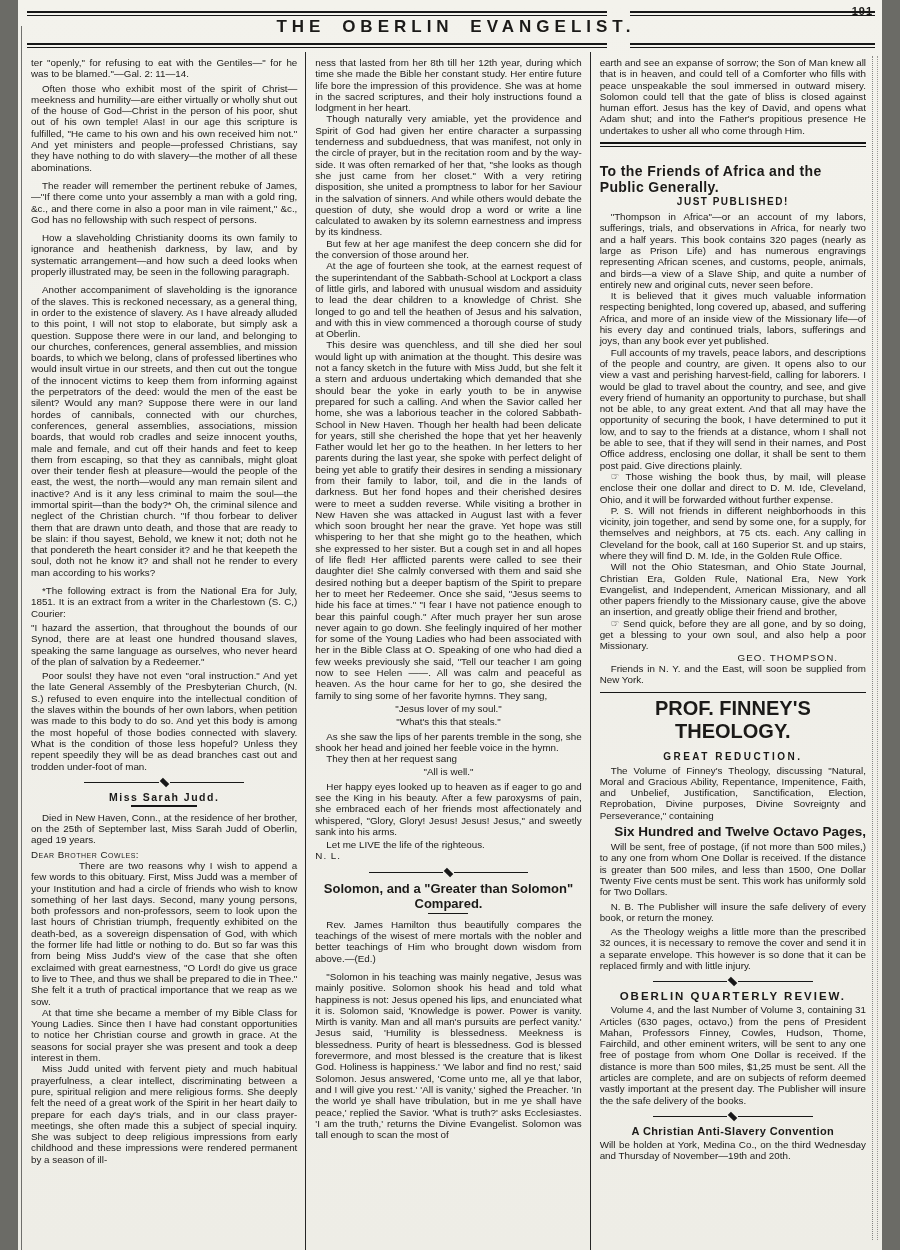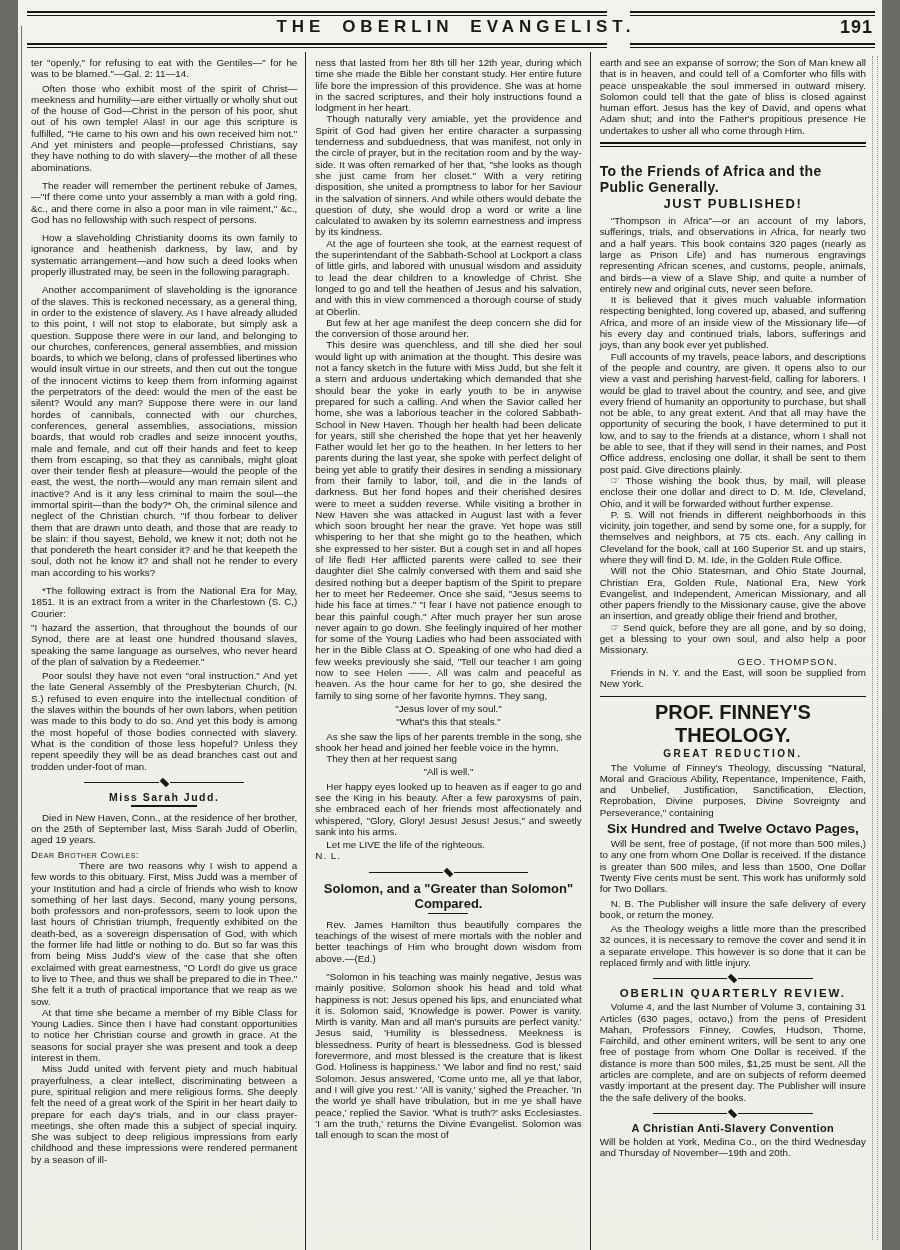--- a/index.html
+++ b/index.html
@@ -15,21 +15,21 @@
     border-left:1px dotted rgba(45,45,45,.55);border-right:1px dotted rgba(45,45,45,.45);}
   
   .masthead{position:relative;height:52px;}
   .mrule{position:absolute;height:2px;border-top:2px solid #171717;border-bottom:1px solid #171717;}
   .mr-tl{left:9px;width:580px;top:11px;}
   .mr-tr{left:612px;right:7px;top:11px;}
   .mr-bl{left:9px;width:580px;top:43px;}
   .mr-br{left:612px;right:7px;top:43px;}
   .mast-title{position:absolute;top:17px;left:0;width:876px;text-align:center;
     font-size:17px;font-weight:bold;letter-spacing:5px;word-spacing:7px;}
-  .mast-page{position:absolute;top:17px;right:9px;font-size:18px;font-weight:bold;letter-spacing:1px;}
+  .mast-page{position:absolute;top:5px;right:9px;font-size:11px;font-weight:bold;letter-spacing:1px;}
   
   .cols{position:absolute;top:52px;left:4px;right:8px;bottom:0;display:flex;}
   .col{flex:1 1 0;padding:5px 8px 0 9px;overflow:hidden;}
   .col+.col{border-left:1px solid #262626;}
   .col p{margin:0 0 0 0;font-size:9.8px;line-height:11.3px;text-align:justify;text-indent:11px;}
   .nind{text-indent:0 !important;}
   .gap{margin-top:3px !important;}
   .gap-lg{margin-top:7px !important;}
   .ind-lg{text-indent:48px !important;}
   .smallcaps{font-variant:small-caps;letter-spacing:.5px;}
@@ -43,24 +43,24 @@
   .divider .line{flex:1;height:1px;background:#171717;}
   .divider .diam{width:9px;height:9px;background:#171717;transform:rotate(45deg) scale(1,.5);margin:0 1px;}
   .rule-short{width:66px;height:2px;background:#171717;margin:2px auto 5px;}
   .rule-short.sm{width:40px;height:1px;}
   .hrule{height:1px;background:#171717;margin:6px 0 4px;}
   .hrule-heavy{height:2px;border-top:2px solid #141414;border-bottom:1px solid #141414;margin:6px 0 4px;}
   
   .h-sarah{text-align:center;font-weight:bold;font-size:10.5px;letter-spacing:1.5px;margin:1px 0 1px;}
   .h-solomon{text-align:center;font-weight:bold;font-size:13px;line-height:15px;margin:2px 4px 1px;}
   .h-africa{font-weight:bold;font-size:14px;margin:16px 0 1px;letter-spacing:.4px;}
-  .h-just{text-align:center;font-weight:bold;font-size:13px;letter-spacing:1.5px;margin:1px 0 4px;}
-  .h-finney{text-align:center;font-weight:bold;font-size:20px;margin:4px 0 1px;}
+  .h-just{text-align:center;font-weight:bold;font-size:10px;letter-spacing:1.5px;margin:1px 0 4px;}
+  .h-finney{text-align:center;font-weight:bold;font-size:20px;margin:4px 0 8px;}
   .h-reduction{text-align:center;font-weight:bold;font-size:10px;letter-spacing:2.5px;margin:0 0 3px;}
-  .h-612{text-align:center;font-weight:bold;font-size:13.5px;margin:3px 0 2px;}
+  .h-612{text-align:right;font-weight:bold;font-size:13.5px;margin:3px 0 2px;}
   .h-oqr{text-align:center;font-weight:bold;font-size:11.5px;letter-spacing:2px;margin:2px 0 2px;}
   .h-convention{text-align:center;font-weight:bold;font-size:11px;margin:2px 0 2px;letter-spacing:.4px;}
 </style>
 </head>
 <body>
 
 <div class="page">
   <div class="edge-left"></div>
   <div class="edge-right"></div>
 
@@ -74,42 +74,42 @@
   </div>
 
   <div class="cols">
 
     <div class="col">
       <p class="nind">ter "openly," for refusing to eat with the Gentiles—" for he was to be blamed."—Gal. 2: 11—14.</p>
       <p class="gap">Often those who exhibit most of the spirit of Christ—meekness and humility—are either virtually or wholly shut out of the house of God—Christ in the person of his poor, shut out of his own temple!  Alas! in our age this scripture is fulfilled, "He came to his own and his own received him not."  And yet ministers and people—professed Christians, say they have nothing to do with slavery—the mother of all these abominations.</p>
       <p class="gap-lg">The reader will remember the pertinent rebuke of James,—"If there come unto your assembly a man with a gold ring, &amp;c., and there come in also a poor man in vile raiment," &amp;c., God has no fellowship with such respect of persons.</p>
       <p class="gap-lg">How a slaveholding Christianity dooms its own family to ignorance and heathenish darkness, by law, and by systematic arrangement—and how such a deed looks when properly illustrated may, be seen in the following paragraph.</p>
       <p class="gap-lg">Another accompaniment of slaveholding is the ignorance of the slaves.  This is reckoned necessary, as a general thing, in order to the existence of slavery.  As I have already alluded to this point, I will not stop to elaborate, but simply ask a question.  Suppose there were in our land, and belonging to our churches, conferences, general assemblies, and mission boards, to which we belong, clans of professed libertines who would insult virtue in our streets, and then cut out the tongue of the innocent victims to keep them from informing against the perpetrators of the deed: would the men of the east be silent?  Would any man?  Suppose there were in our land hordes of cannibals, connected with our churches, conferences, general assemblies, associations, mission boards, that would rob cradles and seize innocent youths, male and female, and cut off their hands and feet to keep them from escaping, so that they as cannibals, might gloat over their tender flesh at pleasure—would the people of the east, the west, the north—would any man remain silent and inactive?  And is it any less criminal to maim the soul—the immortal spirit—than the body?*  Oh, the criminal silence and neglect of the Christian church.  "If thou forbear to deliver them that are drawn unto death, and those that are ready to be slain: if thou sayest, Behold, we knew it not; doth not he that pondereth the heart consider it? and he that keepeth the soul, doth not he know it? and shall not he render to every man according to his works?</p>
-      <p class="gap-lg">*The following extract is from the National Era for May, 1851.  It is an extract from a writer in the Charlestown (S. C,) Courier:</p>
+      <p class="gap-lg">*The following extract is from the National Era for July, 1851.  It is an extract from a writer in the Charlestown (S. C,) Courier:</p>
       <p class="gap nind">"I hazard the assertion, that throughout the bounds of our Synod, there are at least one hundred thousand slaves, speaking the same language as ourselves, who never heard of the plan of salvation by a Redeemer."</p>
       <p class="gap">Poor souls! they have not even "oral instruction."  And yet the late General Assembly of the Presbyterian Church, (N. S.) refused to even enquire into the intellectual condition of the slaves within the bounds of her own labors, when petition was made to this body to do so.  And yet this body is among the most hopeful of those bodies connected with slavery.  What is the condition of those less hopeful?  Unless they repent speedily they will be as dead branches cast out and trodden under-foot of man.</p>
       <div class="divider">
         <span class="line"></span>
         <span class="diam"></span>
         <span class="line"></span>
       </div>
       <div class="h-sarah">Miss Sarah Judd.</div>
       <div class="rule-short"></div>
       <p class="gap">Died in New Haven, Conn., at the residence of her brother, on the 25th of September last, Miss Sarah Judd of Oberlin, aged 19 years.</p>
       <p class="gap nind smallcaps">Dear Brother Cowles:</p>
       <p class="ind-lg">There are two reasons why I wish to append a few words to this obituary.  First, Miss Judd was a member of your Institution and had a circle of friends who wish to know something of her last days.  Second, many young persons, both professors and non-professors, seem to look upon the last hours of Christian triumph, frequently exhibited on the death-bed, as a sovereign dispensation of God, with which the former life had little or nothing to do.  But so far was this from being Miss Judd's view of the case that she often exclaimed with great earnestness, "O Lord! do give us grace to live to Thee, and thus we shall be prepared to die in Thee."  She felt it a truth of practical importance that we reap as we sow.</p>
       <p>At that time she became a member of my Bible Class for Young Ladies.  Since then I have had constant opportunities to notice her Christian course and growth in grace.  At the seasons for social prayer she was present and took a deep interest in them.</p>
       <p>Miss Judd united with fervent piety and much habitual prayerfulness, a clear intellect, discriminating between a pure, spiritual religion and mere religious forms.  She deeply felt the need of a great work of the Spirit in her heart daily to prepare for each day's trials, and in our class prayer-meetings, she often made this a subject of special inquiry.  She was subject to deep religious impressions from early childhood and these impressions were rendered permanent by a season of ill-</p>
     </div>
 
     <div class="col">
       <p class="nind">ness that lasted from her 8th till her 12th year, during which time she made the Bible her constant study.  Her entire future life bore the impression of this providence.  She was at home in the sacred scriptures, and their holy instructions found a lodgment in her heart.</p>
       <p>Though naturally very amiable, yet the providence and Spirit of God had given her entire character a surpassing tenderness and subduedness, that was manifest, not only in the circle of prayer, but in the recitation room and by the way-side.  It was often remarked of her that, "she looks as though she just came from her closet."  With a very retiring disposition, she united a promptness to labor for her Saviour in the salvation of sinners.  And while others would debate the question of duty, she would drop a word or write a line calculated to awaken by its solemn earnestness and impress by its kindness.</p>
+      <p>But few at her age manifest the deep concern she did for the conversion of those around her.</p>
       <p>At the age of fourteen she took, at the earnest request of the superintendant of the Sabbath-School at Lockport a class of little girls, and labored with unusual wisdom and assiduity to lead the dear children to a knowledge of Christ.  She longed to go and tell the heathen of Jesus and his salvation, and with this in view commenced a thorough course of study at Oberlin.</p>
-      <p>But few at her age manifest the deep concern she did for the conversion of those around her.</p>
       <p>This desire was quenchless, and till she died her soul would light up with animation at the thought.  This desire was not a fancy sketch in the future with Miss Judd, but she felt it a stern and arduous undertaking which demanded that she should bear the yoke in early youth to be in anywise prepared for such a calling.  And when the Savior called her home, she was a laborious teacher in the colored Sabbath-School in New Haven.  Though her health had been delicate for years, still she cherished the hope that yet her heavenly Father would let her go to the heathen.  In her letters to her parents during the last year, she spoke with perfect delight of being yet able to gratify their desires in sending a missionary from their family to labor, toil, and die in the lands of darkness.  But her fond hopes and their cherished desires were to meet a sudden reverse.  While visiting a brother in New Haven she was attacked in August last with a fever which soon brought her near the grave.  Yet hope was still whispering to her that she might go to the heathen, which she expressed to her sister.  But a cough set in and all hopes of life fled!  Her afflicted parents were called to see their daughter die!  She calmly conversed with them and said she desired nothing but a deeper baptism of the Spirit to prepare her to meet her Redeemer.  Once she said, "Jesus seems to hide his face at times."  "I fear I have not patience enough to bear this painful cough."  After much prayer her sun arose never again to go down.  She feelingly inquired of her mother for some of the Young Ladies who had been associated with her in the Bible Class at O.  Speaking of one who had died a few weeks previously she said, "Tell our teacher I am going now to see Helen ——.  All was calm and peaceful as heaven.  As the hour came for her to go, she desired the family to sing some of her favorite hymns.  They sang,</p>
       <p class="hymn">"Jesus lover of my soul."</p>
       <p class="hymn">"What's this that steals."</p>
       <p class="gap">As she saw the lips of her parents tremble in the song, she shook her head and joined her feeble voice in the hymn.</p>
       <p>They then at her request sang</p>
       <p class="hymn">"All is well."</p>
       <p class="gap">Her happy eyes looked up to heaven as if eager to go and see the King in his beauty.  After a few paroxysms of pain, she embraced each of her friends most affectionately and whispered, "Glory, Glory! Jesus! Jesus! Jesus," and sweetly sank into his arms.</p>
       <div class="sig-row">
         <span class="lead">Let me LIVE the life of the righteous.</span>
         <span class="sig">N. L.</span>

